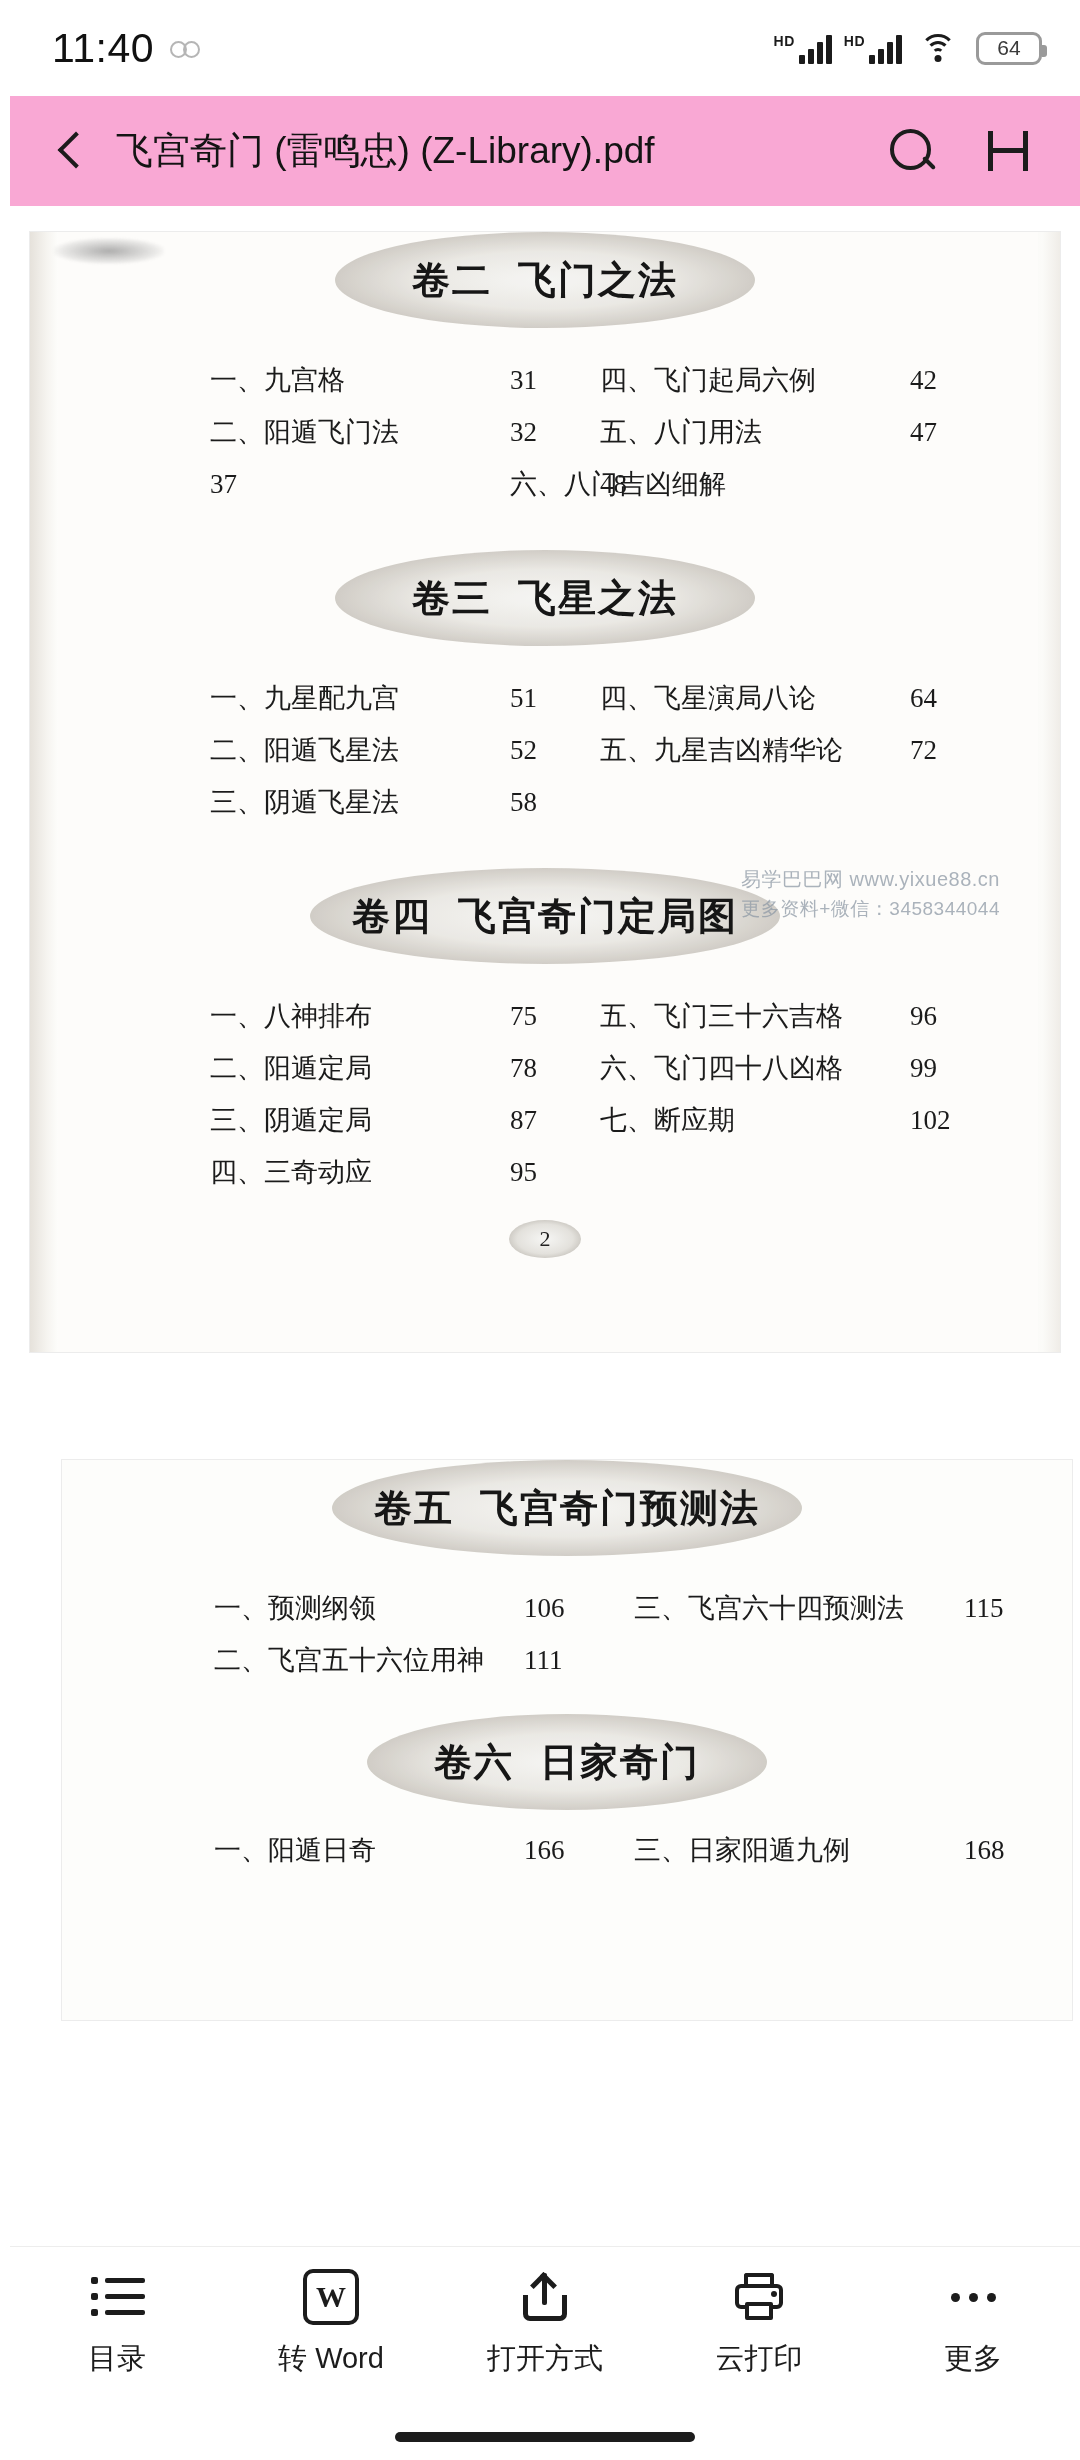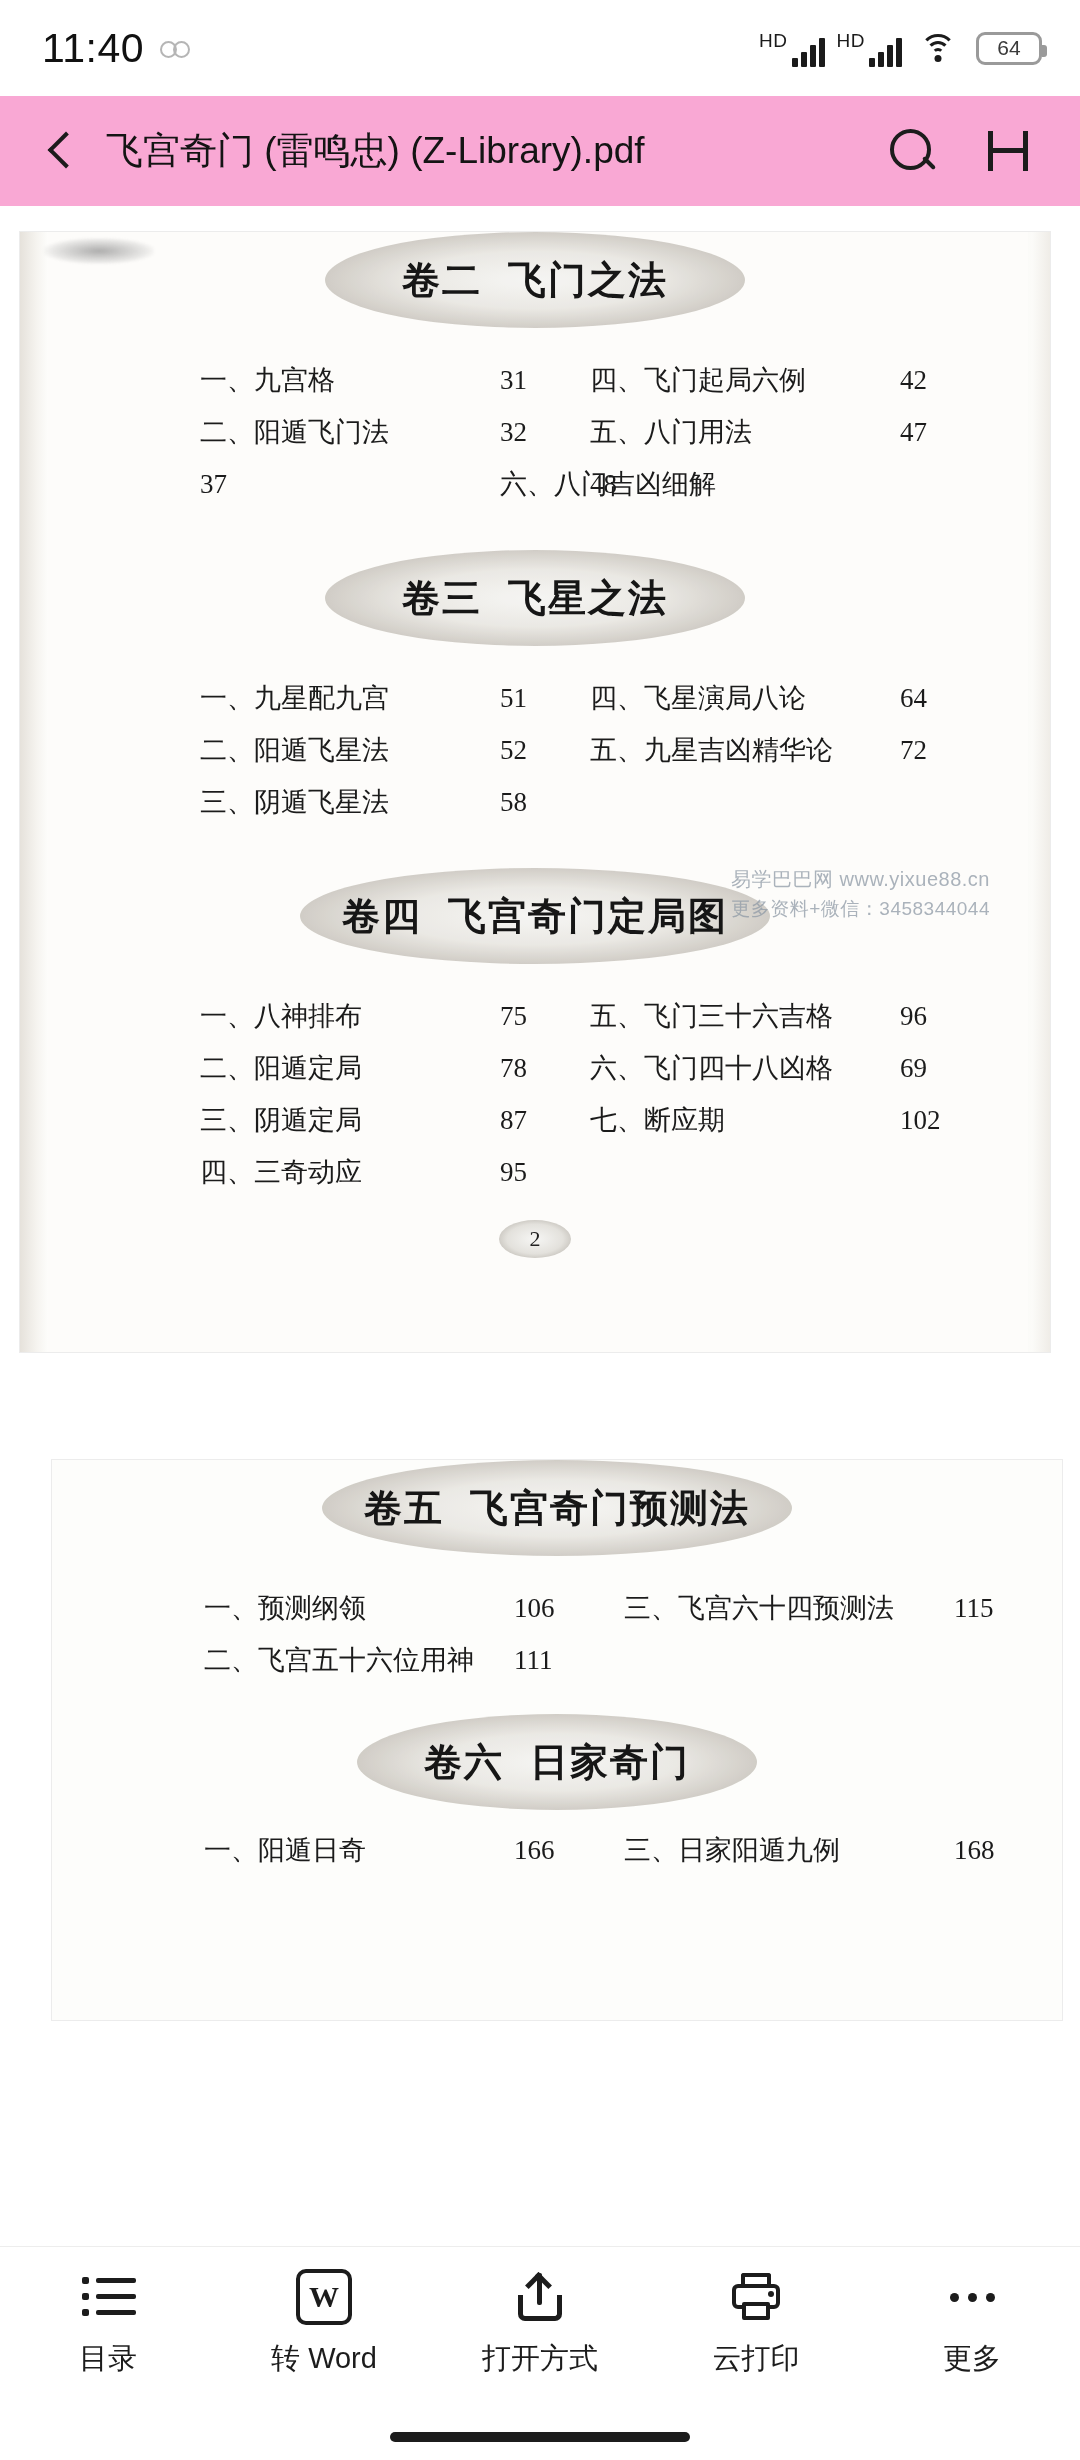--- a/index.html
+++ b/index.html
@@ -8,20 +8,21 @@
     background: #ffffff;
     font-family: "Liberation Sans", sans-serif;
     overflow: hidden;
   }
   .screen {
     position: relative;
     width: 1080px; height: 2460px;
     background: #ffffff;
     display: flex;
     flex-direction: column;
+    padding-left: 10px;
   }
 
   
   .statusbar {
     height: 96px;
     flex: 0 0 96px;
     display: flex;
     align-items: center;
     justify-content: space-between;
     padding: 0 38px 0 42px;
@@ -53,21 +54,21 @@
   .status-dot-icon::before { left: 0; top: 8px; }
   .status-dot-icon::after  { right: 0; top: 8px; }
 
   .status-right {
     display: flex;
     align-items: center;
     gap: 12px;
   }
   .hd-group { display:flex; align-items:flex-end; gap:4px; }
   .hd-label {
-    font-size: 19px; color: #1b1b1b; font-weight: 400;
+    font-size: 14px; color: #1b1b1b; font-weight: 700;
     letter-spacing: .5px; margin-bottom: 15px;
   }
   .bars {
     display: flex; align-items: flex-end; gap: 3px; height: 30px;
   }
   .bars i {
     display: block; width: 6px; background: #1b1b1b; border-radius: 1px;
   }
   .bars i:nth-child(1){ height: 9px; }
   .bars i:nth-child(2){ height: 15px; }
@@ -509,21 +510,21 @@
       </div>
       <div class="toc">
         <div class="toc-row-label">一、八神排布</div>
         <div class="toc-row-page">75</div>
         <div class="toc-row-label">五、飞门三十六吉格</div>
         <div class="toc-row-page">96</div>
 
         <div class="toc-row-label">二、阳遁定局</div>
         <div class="toc-row-page">78</div>
         <div class="toc-row-label">六、飞门四十八凶格</div>
-        <div class="toc-row-page">69</div>
+        <div class="toc-row-page">99</div>
 
         <div class="toc-row-label">三、阴遁定局</div>
         <div class="toc-row-page">87</div>
         <div class="toc-row-label">七、断应期</div>
         <div class="toc-row-page">102</div>
 
         <div class="toc-row-label">四、三奇动应</div>
         <div class="toc-row-page">95</div>
         <div class="toc-row-label"></div>
         <div class="toc-row-page"></div>

